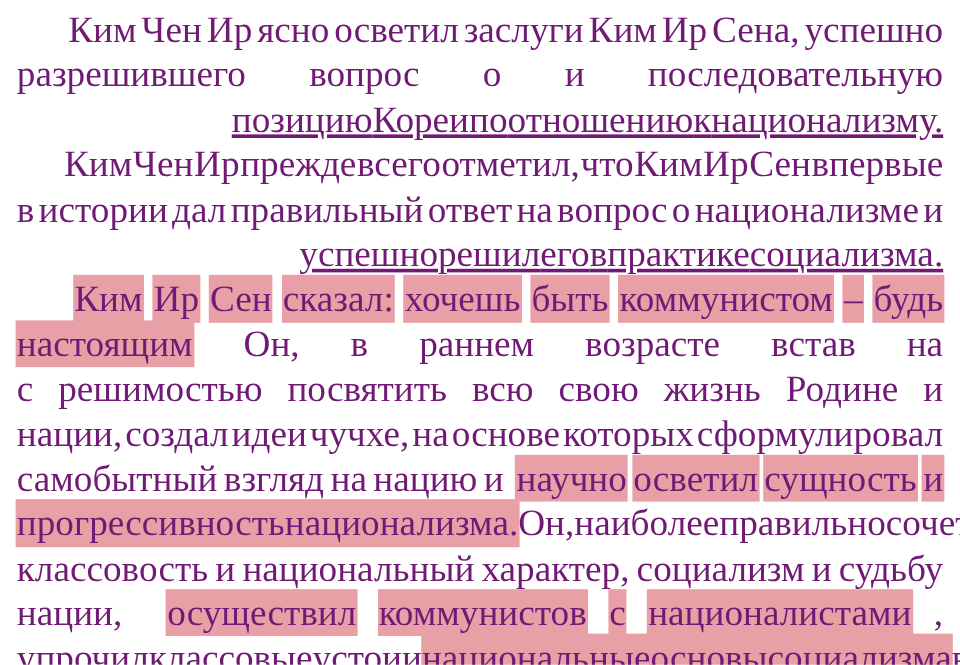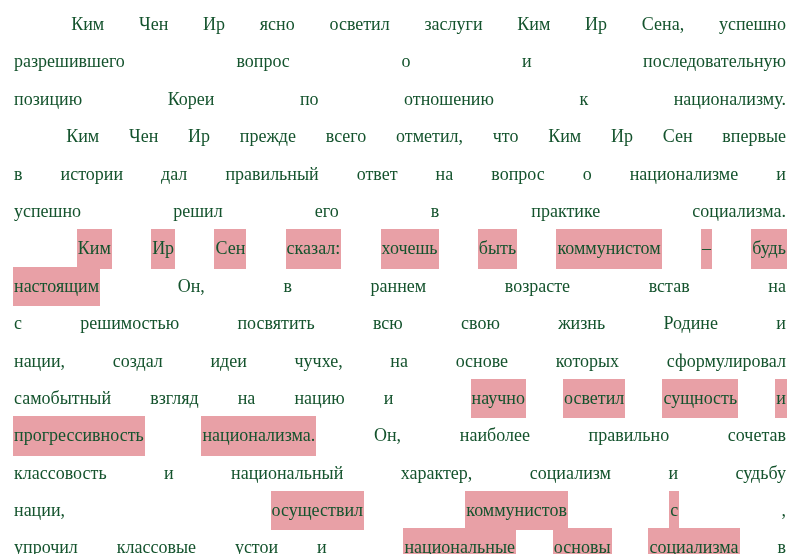--- a/index.html
+++ b/index.html
@@ -19,35 +19,36 @@
     box-sizing: border-box;
     padding: 6px 14px 0 14px;
     position: relative;
   }
   .hl {
     background: #e8a0a6;
     box-shadow: 0 0 0 1px #e8a0a6;
   }
   
   .lines {
-    color: #14532d;
-    font-size: 18px;
+    color: #701a75;
+    font-size: 31px;
     line-height: 37.4px;
   }
   .line {
     display: flex;
     white-space: pre;
     height: 37.4px;
     align-items: baseline;
   }
   .line.justify {
     justify-content: space-between;
   }
   .line.left {
-    justify-content: space-between;
+    justify-content: flex-end;
+    text-decoration: underline;
   }
   .seg {
     white-space: pre;
   }
 </style>
 </head>
 <body>
 
 <div id="page">
   <div id="content">
@@ -62,17 +63,17 @@
         <div class="line left"><span class="seg">успешно</span><span class="seg">решил</span><span class="seg">его</span><span class="seg">в</span><span class="seg">практике</span><span class="seg">социализма.</span></div>
       </div>
       <div class="lines">
         <div class="line justify"><span class="seg">     </span><span class="seg hl">Ким</span><span class="seg hl">Ир</span><span class="seg hl">Сен</span><span class="seg hl">сказал:</span><span class="seg hl">хочешь</span><span class="seg hl">быть</span><span class="seg hl">коммунистом</span><span class="seg hl">–</span><span class="seg hl">будь</span></div>
         <div class="line justify"><span class="seg hl">настоящим</span><span class="seg">Он,</span><span class="seg">в</span><span class="seg">раннем</span><span class="seg">возрасте</span><span class="seg">встав</span><span class="seg">на</span></div>
         <div class="line justify"><span class="seg">с</span><span class="seg">решимостью</span><span class="seg">посвятить</span><span class="seg">всю</span><span class="seg">свою</span><span class="seg">жизнь</span><span class="seg">Родине</span><span class="seg">и</span></div>
         <div class="line justify"><span class="seg">нации,</span><span class="seg">создал</span><span class="seg">идеи</span><span class="seg">чучхе,</span><span class="seg">на</span><span class="seg">основе</span><span class="seg">которых</span><span class="seg">сформулировал</span></div>
         <div class="line justify"><span class="seg">самобытный</span><span class="seg">взгляд</span><span class="seg">на</span><span class="seg">нацию</span><span class="seg">и</span><span class="seg"></span><span class="seg hl">научно</span><span class="seg hl">осветил</span><span class="seg hl">сущность</span><span class="seg hl">и</span></div>
         <div class="line justify"><span class="seg hl">прогрессивность</span><span class="seg hl">национализма.</span><span class="seg">Он,</span><span class="seg">наиболее</span><span class="seg">правильно</span><span class="seg">сочетав</span></div>
         <div class="line justify"><span class="seg">классовость</span><span class="seg">и</span><span class="seg">национальный</span><span class="seg">характер,</span><span class="seg">социализм</span><span class="seg">и</span><span class="seg">судьбу</span></div>
-        <div class="line justify"><span class="seg">нации,</span><span class="seg"></span><span class="seg hl">осуществил</span><span class="seg hl">коммунистов</span><span class="seg hl">с</span><span class="seg">,</span></div>
+        <div class="line justify"><span class="seg">нации,</span><span class="seg"></span><span class="seg hl">осуществил</span><span class="seg hl">коммунистов</span><span class="seg hl">с</span><span class="seg hl">националистами</span><span class="seg">,</span></div>
         <div class="line justify"><span class="seg">упрочил</span><span class="seg">классовые</span><span class="seg">устои</span><span class="seg">и</span><span class="seg"></span><span class="seg hl">национальные</span><span class="seg hl">основы</span><span class="seg hl">социализма</span><span class="seg">в</span></div>
       </div>
     </div>
 </div>
 
 </body></html>

